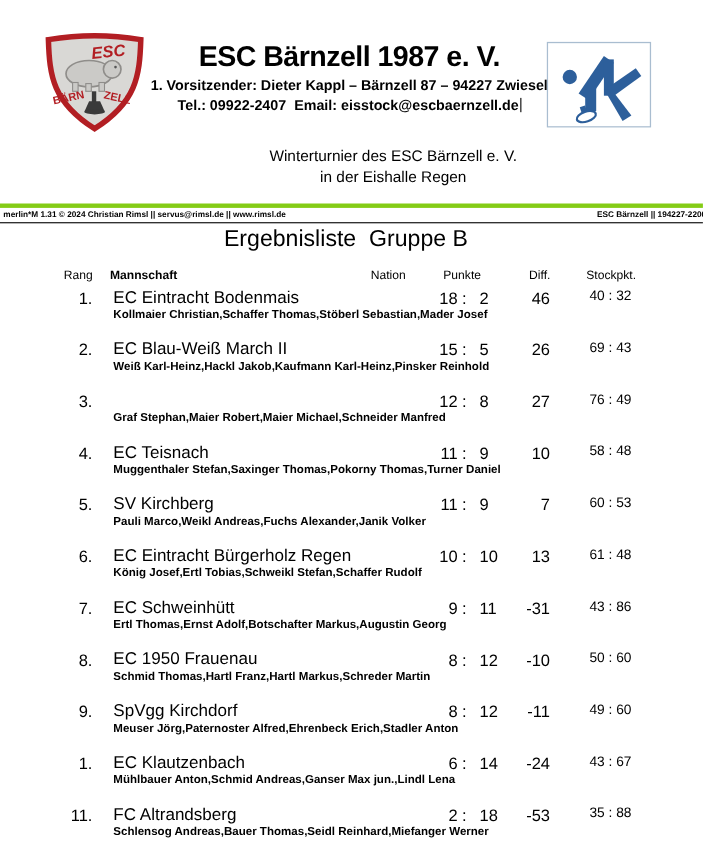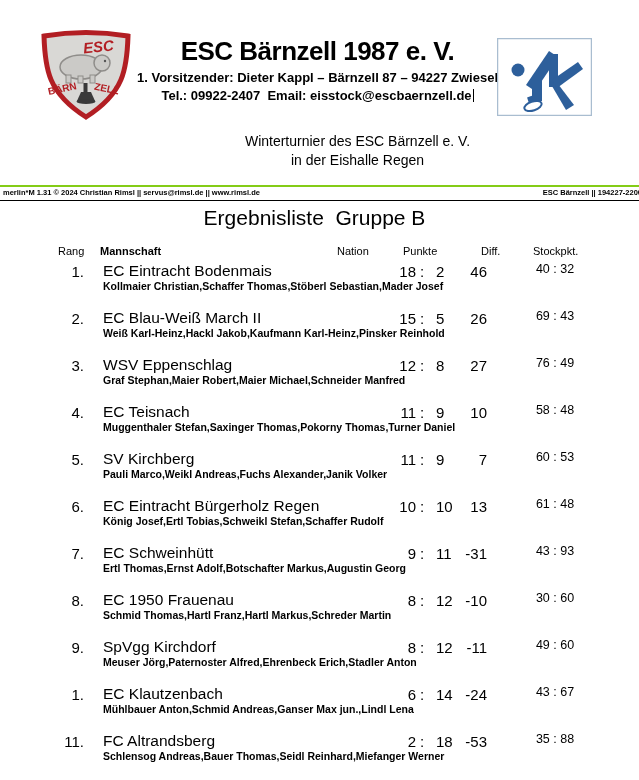--- a/index.html
+++ b/index.html
@@ -17,21 +17,21 @@
   .club-line2{position:absolute;left:-10px;top:88px;width:395px;font-size:13px;font-weight:bold;white-space:pre;}
   .cursor-bar{display:inline-block;width:1px;height:13px;background:#000;vertical-align:-2px;margin-left:1px;}
   .pictogram{position:absolute;left:497px;top:38px;width:95px;height:78px;}
 
   
   .event{position:absolute;left:0;top:132px;width:639px;text-align:center;font-size:14px;line-height:19px;padding-left:38px;}
 
   
   .info-bar{
     position:absolute;left:0;top:185px;width:639px;height:13px;
-    border-top:2px solid #84cc16;border-bottom:1px solid #000;
+    border-top:4px solid #84cc16;border-bottom:1px solid #000;
     font-size:7.5px;font-weight:bold;line-height:12px;
   }
   .info-left{position:absolute;left:3px;top:0;white-space:nowrap;}
   .info-right{position:absolute;right:-3px;top:0;white-space:nowrap;}
 
   
   .page-title{position:absolute;left:0;top:206px;width:629px;text-align:center;font-size:21px;white-space:pre;}
 
   
   .thead{position:absolute;left:0;top:245px;width:508px;height:14px;font-size:11px;}
@@ -40,21 +40,21 @@
   .th-points{left:403px;} .th-diff{left:481px;} .th-stock{left:533px;}
 
   .tbody{position:absolute;left:0;top:262px;width:639px;}
   .row{position:relative;height:47px;}
   .cell{position:absolute;white-space:nowrap;font-size:15px;}
   .rank{left:40px;top:1px;width:44px;text-align:right;}
   .team{left:103px;top:0;font-size:15.5px;}
   .pts-l{left:354px;top:1px;width:62px;text-align:right;}
   .pts-c{left:416px;top:1px;width:12px;text-align:center;}
   .pts-r{left:436px;top:1px;width:46px;text-align:left;}
-  .diff{left:437px;top:1px;width:50px;text-align:right;}
+  .diff{left:450px;top:1px;width:50px;text-align:right;}
   .stock{left:513px;top:0;width:84px;text-align:center;font-size:12.5px;white-space:pre;}
   .players{left:103px;top:17.5px;font-size:10.5px;font-weight:bold;}
 </style>
 </head>
 <body>
 
 <svg class="club-badge" viewBox="0 0 100 95">
   <path d="M8 9 Q50 2 92 9 C91 42 88 66 50 90 C12 66 9 42 8 9 Z" fill="#d9d8d5" stroke="#b21e23" stroke-width="5"></path>
 
   <g>
@@ -137,21 +137,20 @@
     <span class="cell pts-l">15</span>
     <span class="cell pts-c">:</span>
     <span class="cell pts-r">5</span>
     <span class="cell diff">26</span>
     <span class="cell stock">69 : 43</span>
     <span class="cell players">Weiß Karl-Heinz,Hackl Jakob,Kaufmann Karl-Heinz,Pinsker Reinhold</span>
   </div>
 
   <div class="row">
     <span class="cell rank">3.</span>
-    <span class="cell team">WSV Eppenschlag</span>
     <span class="cell pts-l">12</span>
     <span class="cell pts-c">:</span>
     <span class="cell pts-r">8</span>
     <span class="cell diff">27</span>
     <span class="cell stock">76 : 49</span>
     <span class="cell players">Graf Stephan,Maier Robert,Maier Michael,Schneider Manfred</span>
   </div>
 
   <div class="row">
     <span class="cell rank">4.</span>
@@ -186,32 +185,32 @@
     <span class="cell players">König Josef,Ertl Tobias,Schweikl Stefan,Schaffer Rudolf</span>
   </div>
 
   <div class="row">
     <span class="cell rank">7.</span>
     <span class="cell team">EC Schweinhütt</span>
     <span class="cell pts-l">9</span>
     <span class="cell pts-c">:</span>
     <span class="cell pts-r">11</span>
     <span class="cell diff">-31</span>
-    <span class="cell stock">43 : 93</span>
+    <span class="cell stock">43 : 86</span>
     <span class="cell players">Ertl Thomas,Ernst Adolf,Botschafter Markus,Augustin Georg</span>
   </div>
 
   <div class="row">
     <span class="cell rank">8.</span>
     <span class="cell team">EC 1950 Frauenau</span>
     <span class="cell pts-l">8</span>
     <span class="cell pts-c">:</span>
     <span class="cell pts-r">12</span>
     <span class="cell diff">-10</span>
-    <span class="cell stock">30 : 60</span>
+    <span class="cell stock">50 : 60</span>
     <span class="cell players">Schmid Thomas,Hartl Franz,Hartl Markus,Schreder Martin</span>
   </div>
 
   <div class="row">
     <span class="cell rank">9.</span>
     <span class="cell team">SpVgg Kirchdorf</span>
     <span class="cell pts-l">8</span>
     <span class="cell pts-c">:</span>
     <span class="cell pts-r">12</span>
     <span class="cell diff">-11</span>

